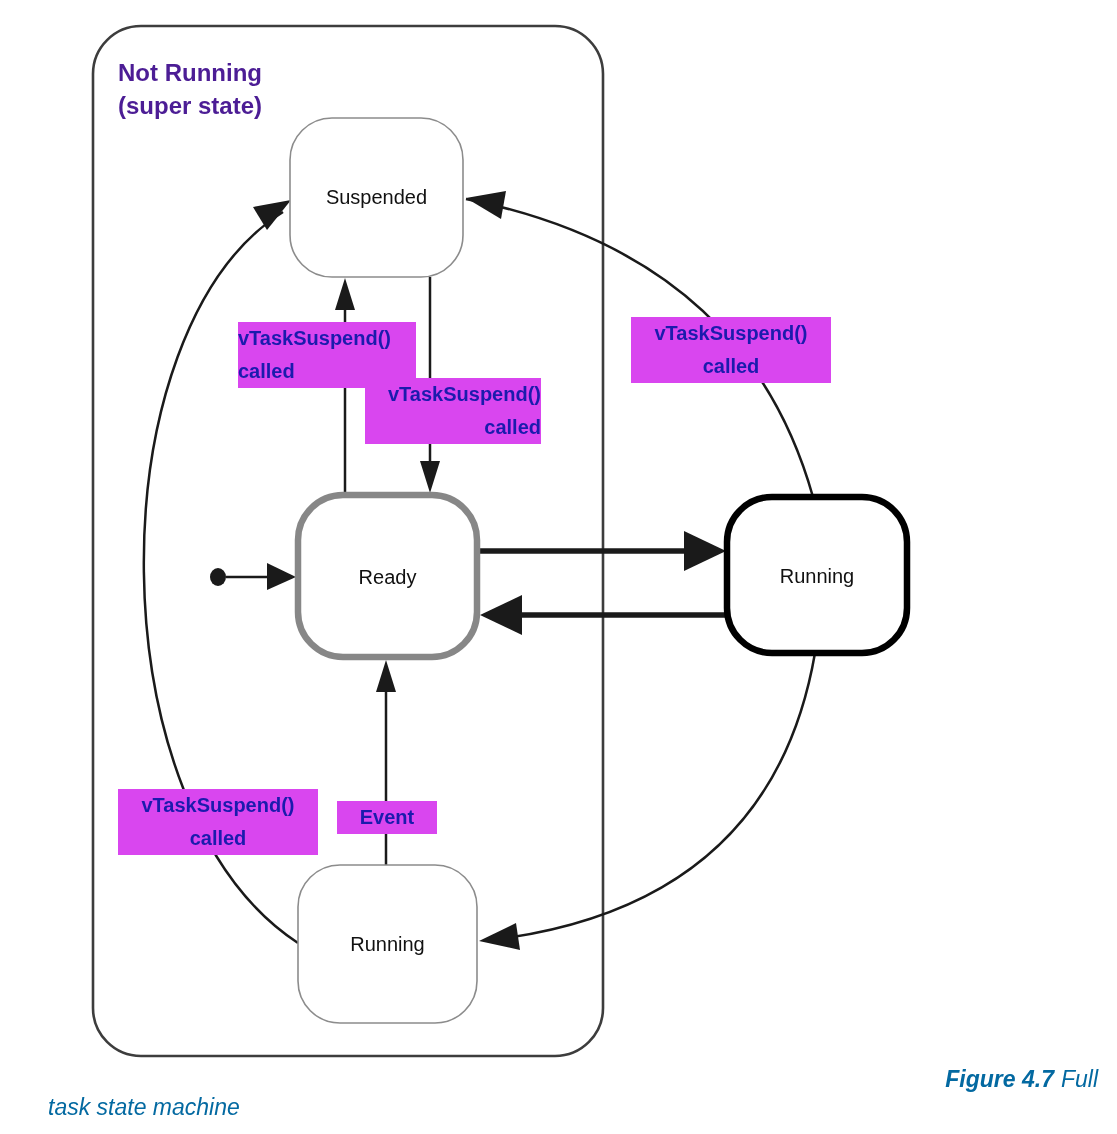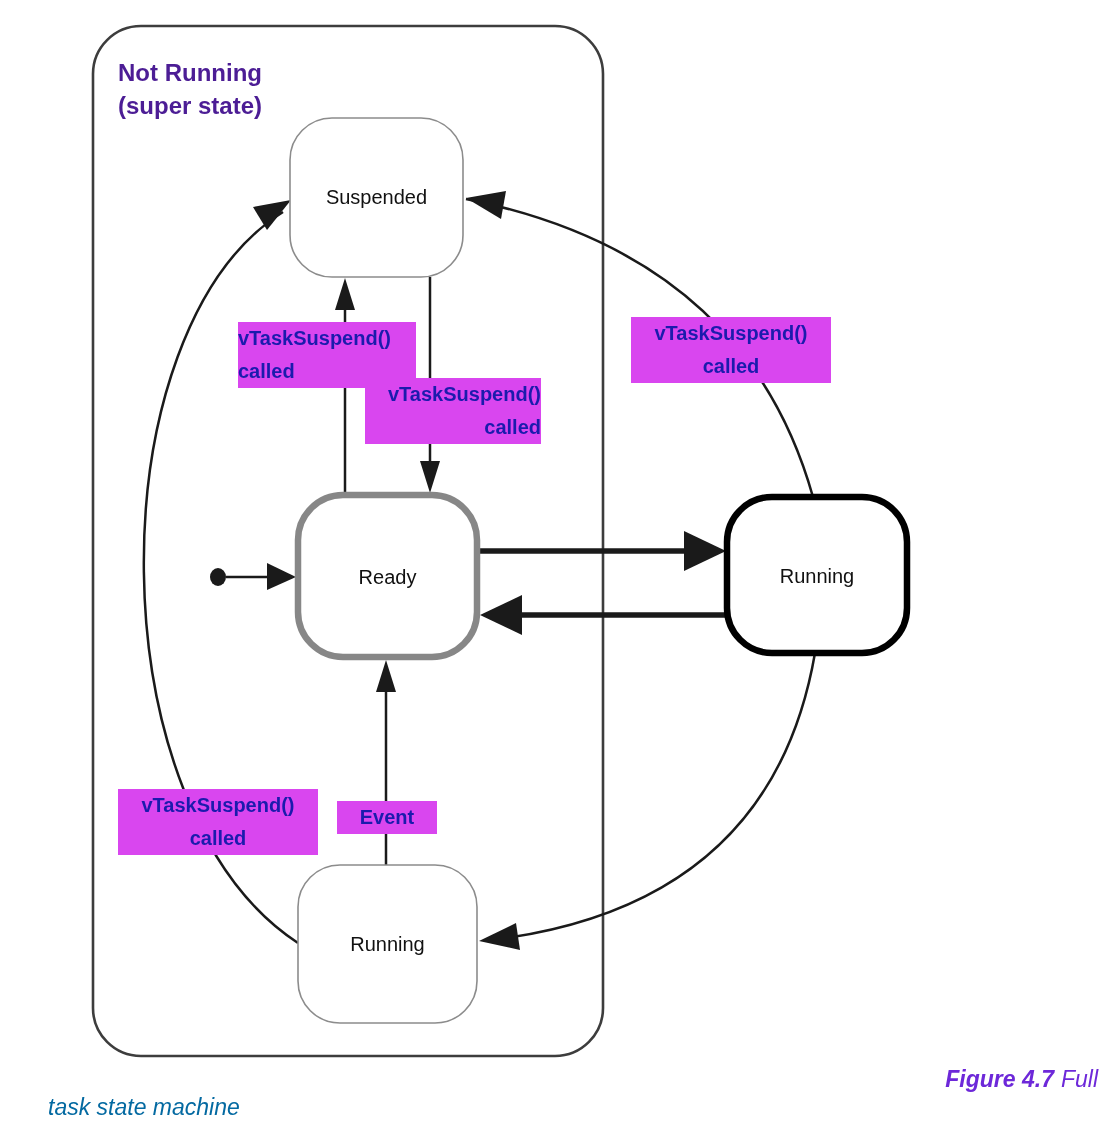--- a/index.html
+++ b/index.html
@@ -56,21 +56,21 @@
   #tl-running-suspended { left: 631px; top: 317px; width: 200px; height: 66px; text-align: center; }
   #tl-running-blocked   { left: 639px; top: 775px; width: 200px; height: 66px; text-align: center; }
   #tl-blocked-suspended { left: 118px; top: 789px; width: 200px; height: 66px; text-align: center; }
   #tl-event             { left: 337px; top: 801px; width: 100px; height: 33px; text-align: center; }
 
   .figure-caption {
     right: 19px;
     top: 1066px;
     font-size: 23px;
     font-style: italic;
-    color: #6d28d9;
+    color: #0369a1;
     text-align: right;
     white-space: nowrap;
   }
   .figure-caption .cap-bold { font-weight: bold; }
   .figure-caption .cap-rest { font-weight: normal; margin-left: 7px; }
 
   .caption-cont {
     left: 48px;
     top: 1094px;
     font-size: 23px;

